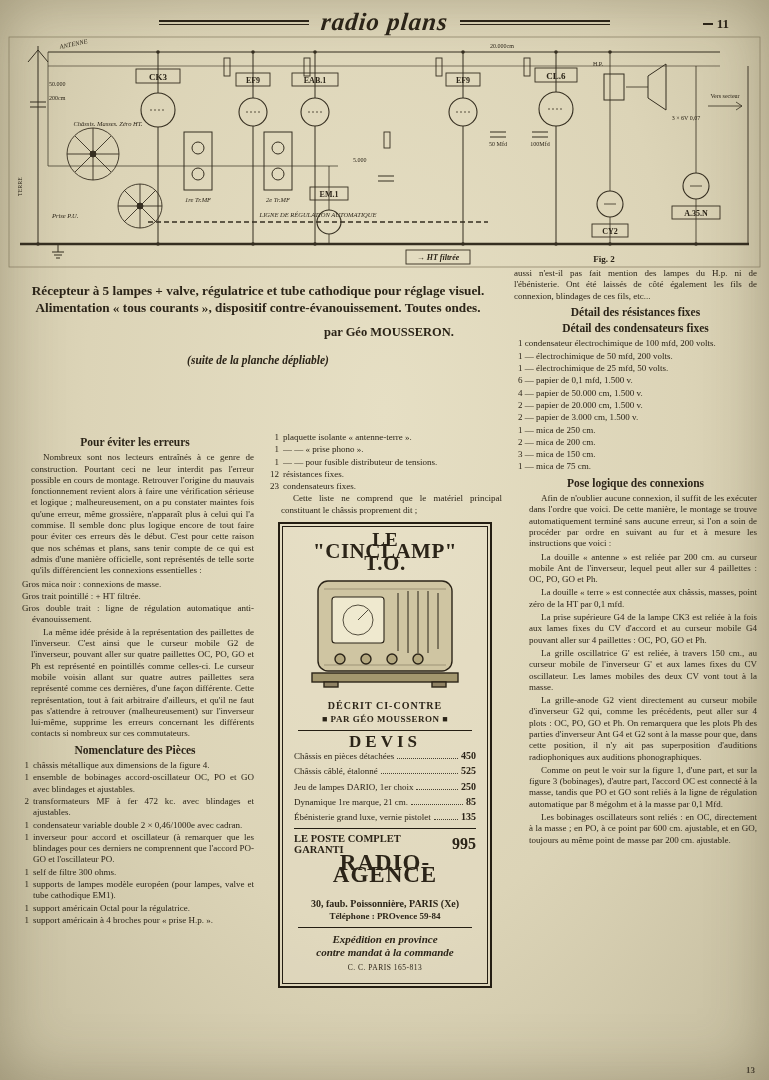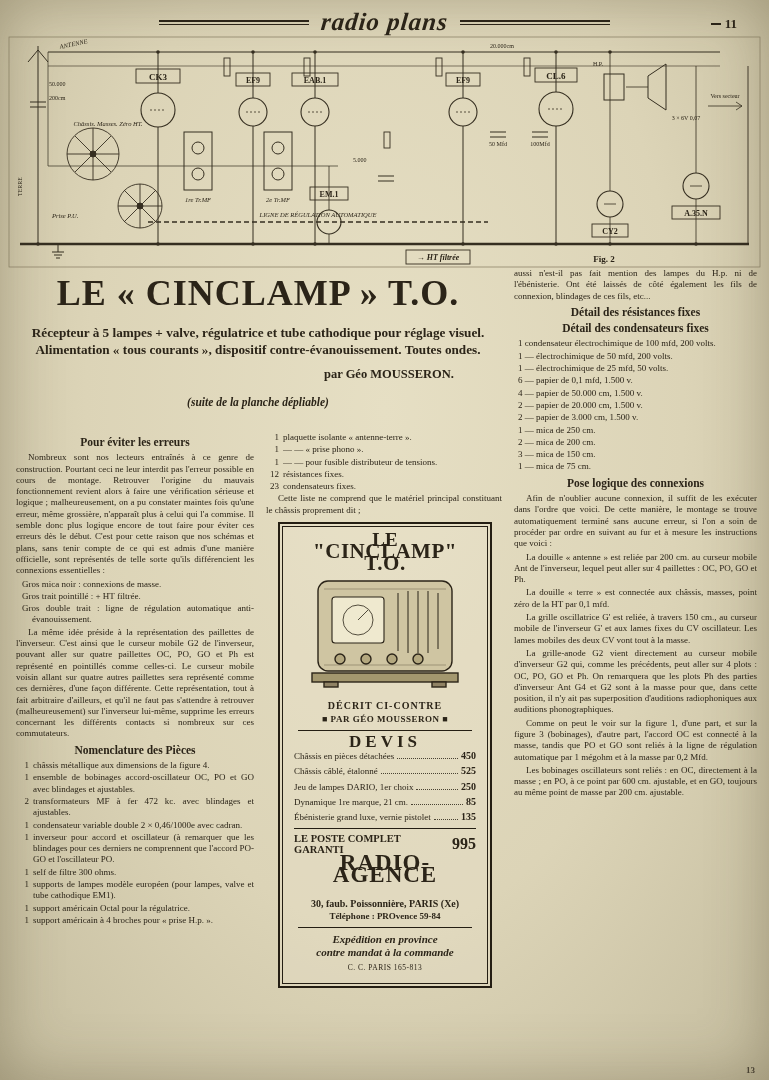--- a/index.html
+++ b/index.html
@@ -7,21 +7,21 @@
   .page {
     position:relative; width:769px; height:1080px; overflow:hidden;
     background: radial-gradient(ellipse at 50% 38%, #e6dfc4 0%, #dcd4b7 55%, #c4bc9e 100%);
     box-shadow: inset 0 0 60px rgba(80,70,40,.35);
     font-family:"Liberation Serif", serif; color:#2b2418;
   }
   
   .masthead { position:absolute; top:8px; left:0; right:0; display:flex; align-items:center; justify-content:center; gap:12px; }
   .mast-line { width:150px; height:5px; border-top:2px solid #2b2418; border-bottom:1px solid #2b2418; }
   .mast-title { font-style:italic; font-weight:bold; font-size:25px; letter-spacing:1px; transform:skewX(-6deg); }
-  .page-num { position:absolute; top:16px; right:32px; font-weight:bold; font-size:13px; display:flex; align-items:center; gap:4px; }
+  .page-num { position:absolute; top:16px; right:40px; font-weight:bold; font-size:13px; display:flex; align-items:center; gap:4px; }
   .pn-dash { display:inline-block; width:10px; height:2px; background:#2b2418; }
   
   .schematic { position:absolute; top:36px; left:8px; width:753px; height:232px; }
   .schematic svg text { font-family:"Liberation Serif", serif; fill:#2b2418; }
   .s-tube { font-size:9px; font-weight:bold; }
   .s-tube-sm { font-size:8px; font-weight:bold; }
   .s-it { font-size:6.5px; font-style:italic; }
   .s-val { font-size:6px; }
   .s-cap { font-size:8px; font-weight:bold; font-style:italic; }
   .s-fig { font-size:9px; font-weight:bold; }
@@ -31,21 +31,21 @@
   .subtitle { margin:10px 16px 0; font-size:13.2px; font-weight:bold; line-height:1.32; }
   .byline { margin:8px 52px 0 0; font-size:12.5px; font-weight:bold; text-align:right; }
   .continuation { margin:14px 0 0; font-size:11.5px; font-weight:bold; font-style:italic; }
   
   .col { position:absolute; font-size:9px; line-height:11.3px; text-align:justify; }
   .col-left { left:16px; top:432px; width:238px; }
   .col-middle { left:266px; top:432px; width:236px; }
   .col-right { left:514px; top:268px; width:243px; }
   .col-heading { font-size:11.5px; font-weight:bold; text-align:center; margin:5px 0 4px; }
   .para { margin:0 0 2px; }
-  .indent { text-indent:12px; }
+  .indent { text-indent:12px;margin-left:15px; }
   .legend-line { margin:1px 0 1px 6px; padding-left:10px; text-indent:-10px; }
   .part-item { display:flex; margin:0 0 1px; }
   .part-item .qty { flex:none; width:13px; text-align:right; margin-right:4px; }
   .part-item .ptxt { flex:1; text-align:justify; }
   .spec-line { margin:0 0 1px 4px; padding-left:14px; text-indent:-14px; }
   
   .ad { margin:6px 10px 0 12px; height:466px; border:2px solid #241e13; outline:1px solid #241e13; outline-offset:-5px; padding:10px 12px 6px; background:rgba(240,233,210,.25); text-align:center; }
   .ad-title-le { font-size:19px; font-weight:bold; }
   .ad-title { font-size:21px; font-weight:bold; letter-spacing:.5px; margin-top:1px; }
   .ad-radio { margin:4px 0 2px; }
@@ -221,21 +221,20 @@
       <text x="41" y="64" class="s-val">200cm</text>
       <text x="41" y="50" class="s-val">50.000</text>
       <text x="345" y="126" class="s-val">5.000</text>
       <text x="494" y="12" text-anchor="middle" class="s-val">20.000cm</text>
       <text x="490" y="110" text-anchor="middle" class="s-val">50 Mfd</text>
       <text x="532" y="110" text-anchor="middle" class="s-val">100Mfd</text>
     </svg>
   </section>
 
   <section class="title-block">
-    <h1>LE « CINCLAMP » T.O.</h1>
     <p class="subtitle">Récepteur à 5 lampes + valve, régulatrice et tube cathodique pour réglage visuel. Alimentation « tous courants », dispositif contre-évanouissement. Toutes ondes.</p>
     <p class="byline">par Géo MOUSSERON.</p>
     <p class="continuation">(suite de la planche dépliable)</p>
   </section>
 
   <section class="col col-left">
     <h2 class="col-heading">Pour éviter les erreurs</h2>
     <p class="para indent">Nombreux sont nos lecteurs entraînés à ce genre de construction. Pourtant ceci ne leur interdit pas l'erreur possible en cours de montage. Retrouver l'origine du mauvais fonctionnement revient alors à faire une vérification sérieuse et logique ; malheureusement, on a pu constater maintes fois qu'une erreur, même grossière, n'apparaît plus à celui qui l'a commise. Il semble donc plus logique encore de tout faire pour éviter ces erreurs dès le début. C'est pour cette raison que nos schémas et plans, sans tenir compte de ce qui est admis d'une manière officielle, sont représentés de telle sorte qu'ils différencient les connexions essentielles :</p>
     <div>
 
@@ -428,25 +427,26 @@
       </div>
     <h2 class="col-heading">Pose logique des connexions</h2>
     <div>
 
         <p class="para indent">Afin de n'oublier aucune connexion, il suffit de les exécuter dans l'ordre que voici. De cette manière, le montage se trouve automatiquement terminé sans aucune erreur, si l'on a soin de procéder par ordre en suivant au fur et à mesure les instructions que voici :</p>
 
         <p class="para indent">La douille « antenne » est reliée par 200 cm. au curseur mobile Ant de l'inverseur, lequel peut aller sur 4 paillettes : OC, PO, GO et Ph.</p>
 
         <p class="para indent">La douille « terre » est connectée aux châssis, masses, point zéro de la HT par 0,1 mfd.</p>
 
+        <p class="para indent">La prise supérieure G4 de la lampe CK3 est reliée à la fois aux lames fixes du CV d'accord et au curseur mobile G4 pouvant aller sur 4 paillettes : OC, PO, GO et Ph.</p>
 
         <p class="para indent">La grille oscillatrice G' est reliée, à travers 150 cm., au curseur mobile de l'inverseur G' et aux lames fixes du CV oscillateur. Les lames mobiles des deux CV vont tout à la masse.</p>
 
         <p class="para indent">La grille-anode G2 vient directement au curseur mobile d'inverseur G2 qui, comme les précédents, peut aller sur 4 plots : OC, PO, GO et Ph. On remarquera que les plots Ph des parties d'inverseur Ant G4 et G2 sont à la masse pour que, dans cette position, il n'y ait pas superposition d'auditions radiophoniques aux auditions phonographiques.</p>
 
-        <p class="para indent">Comme on peut le voir sur la figure 1, d'une part, et sur la figure 3 (bobinages), d'autre part, l'accord OC est connecté à la masse, tandis que PO et GO sont reliés à la ligne de régulation automatique par 1 mégohm et à la masse par 0,2 Mfd.</p>
+        <p class="para indent">Comme on peut le voir sur la figure 1, d'une part, et sur la figure 3 (bobinages), d'autre part, l'accord OC est connecté à la masse, tandis que PO et GO sont reliés à la ligne de régulation automatique par 8 mégohm et à la masse par 0,1 Mfd.</p>
 
         <p class="para indent">Les bobinages oscillateurs sont reliés : en OC, directement à la masse ; en PO, à ce point par 600 cm. ajustable, et en GO, toujours au même point de masse par 200 cm. ajustable.</p>
       </div>
   </section>
 
   <div class="footer-num">13</div>
 </div>
 
 </body></html>

